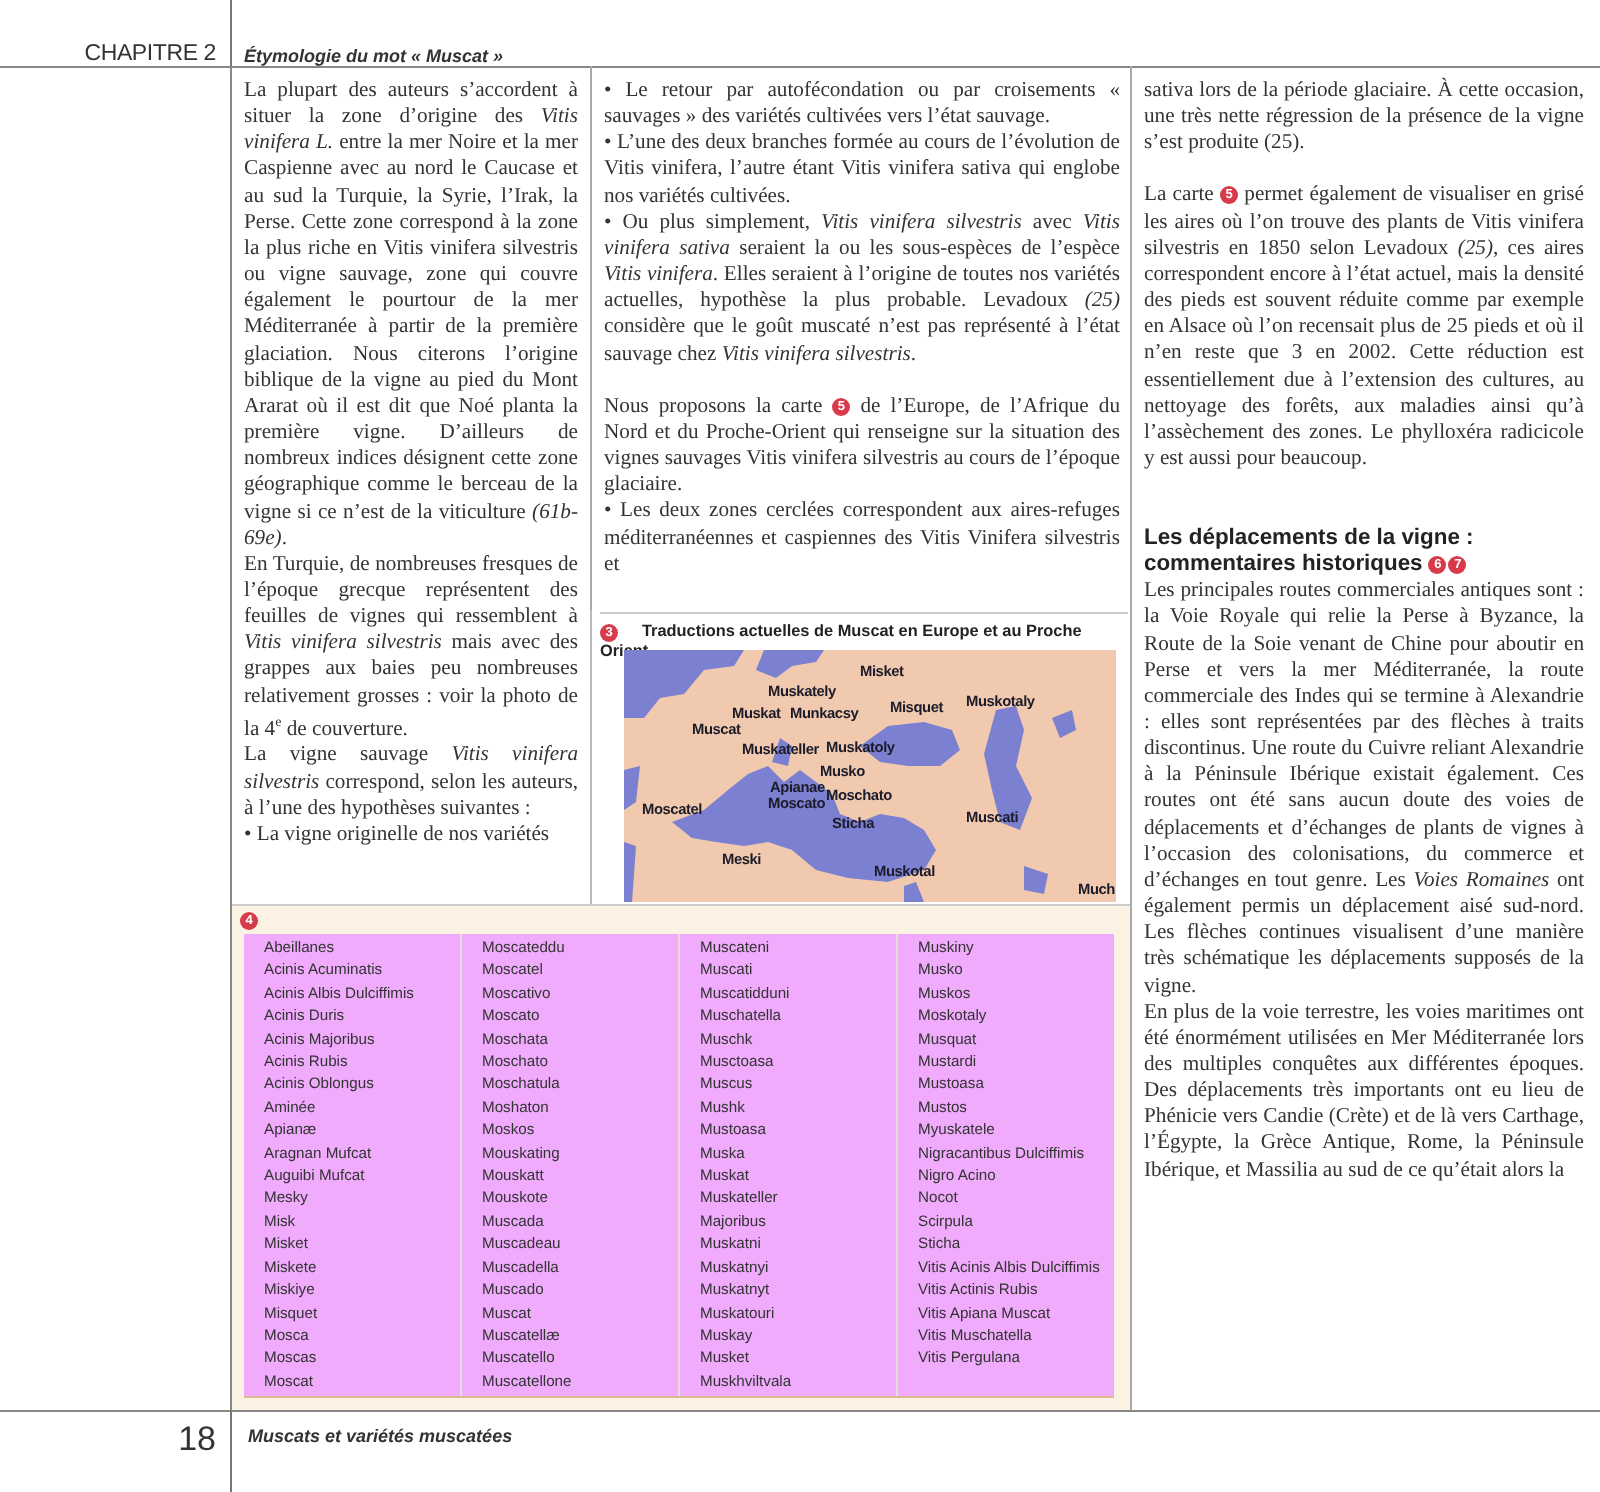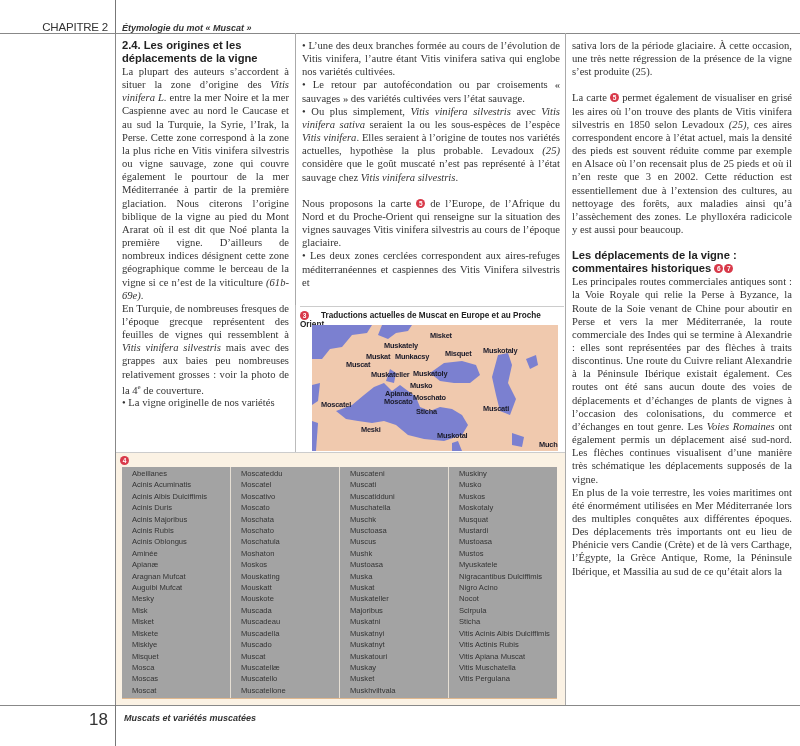--- a/index.html
+++ b/index.html
@@ -29,21 +29,21 @@
   .map-box { position: absolute; left: 300px; top: 306px; width: 264px; height: 146px; border-top: 1px solid #ccc; }
   .map-cap { position: absolute; left: 0; top: 4px; width: 264px; font-family: "Liberation Sans", sans-serif; font-weight: bold; font-size: 8.2px; color: #222; }
   .map-cap .badge { margin-right: 12px; vertical-align: 0; }
   .map-img { position: absolute; left: 12px; top: 18px; width: 246px; height: 126px; background: #f0c9ae; overflow: hidden; }
   .map-img svg { position: absolute; left: 0; top: 0; }
   .map-lbl { position: absolute; font-family: "Liberation Sans", sans-serif; font-weight: bold; font-size: 7.4px; color: #1b1b2a; white-space: nowrap; letter-spacing: -0.2px; }
 
   
   .tbl-wrap { position: absolute; left: 116px; top: 452px; width: 449px; height: 253px; background: #fbf2e4; border-top: 1px solid #ccc; }
   .tbl-badge { position: absolute; left: 4px; top: 3px; }
-  .tbl { position: absolute; left: 6px; top: 14px; width: 435px; height: 232px; background: #a3a3a3; border-bottom: 1px solid #e0b88f; display: flex; }
+  .tbl { position: absolute; left: 6px; top: 14px; width: 435px; height: 232px; background: #f0abfc; border-bottom: 1px solid #e0b88f; display: flex; }
   .tbl-col { flex: 1; padding-left: 10px; padding-top: 1px; border-right: 1px solid #e6dfd4; font-family: "Liberation Sans", sans-serif; font-size: 7.6px; line-height: 11.4px; color: #333; }
   .tbl-col:last-child { border-right: none; }
   .tbl-col div { white-space: nowrap; }
 
   
   .ftr-rule { position: absolute; left: 0; top: 705px; width: 800px; height: 1px; background: #888; }
   .ftr-vline { position: absolute; left: 115px; top: 705px; width: 1px; height: 41px; background: #777; }
   .ftr-page { position: absolute; left: 60px; top: 710px; width: 48px; text-align: right; font-family: "Liberation Sans", sans-serif; font-size: 17px; color: #333; }
   .ftr-title { position: absolute; left: 124px; top: 713px; font-family: "Liberation Sans", sans-serif; font-style: italic; font-weight: bold; font-size: 9px; color: #333; }
 </style>
@@ -54,32 +54,29 @@
 <div class="hdr-chap">CHAPITRE 2</div>
 <div class="hdr-title">Étymologie du mot « Muscat »</div>
 <div class="hdr-rule"></div>
 
 <div class="frame-left"></div>
 <div class="col-rule" style="left:295px; top:33px; height:272px;"></div>
 <div class="col-rule" style="left:565px; top:33px; height:672px;"></div>
 <div class="col-rule" style="left:295px; top:305px; height:147px; background:#bbb;"></div>
 
 <div class="col" style="left:122px; top:39px; width:167px;">
-  <div class="h2">
-    <div>2.4. Les origines et les</div>
-    <div>déplacements de la vigne</div>
-  </div>
   <p><span>La plupart des auteurs s’accordent à situer la zone d’origine des </span><i>Vitis vinifera L.</i><span> entre la mer Noire et la mer Caspienne avec au nord le Caucase et au sud la Turquie, la Syrie, l’Irak, la Perse. Cette zone correspond à la zone la plus riche en Vitis vinifera silvestris ou vigne sauvage, zone qui couvre également le pourtour de la mer Méditerranée à partir de la première glaciation. Nous citerons l’origine biblique de la vigne au pied du Mont Ararat où il est dit que Noé planta la première vigne. D’ailleurs de nombreux indices désignent cette zone géographique comme le berceau de la vigne si ce n’est de la viticulture </span><i>(61b-69e)</i><span>.</span></p>
   <p><span>En Turquie, de nombreuses fresques de l’époque grecque représentent des feuilles de vignes qui ressemblent à </span><i>Vitis vinifera silvestris</i><span> mais avec des grappes aux baies peu nombreuses relativement grosses : voir la photo de la 4</span><sup style="font-size:7px;">e</sup><span> de couverture.</span></p>
+  <p><span>La vigne sauvage </span><i>Vitis vinifera silvestris</i><span> correspond, selon les auteurs, à l’une des hypothèses suivantes :</span></p>
   <p>• La vigne originelle de nos variétés</p>
 </div>
 
 <div class="col" style="left:302px; top:39px; width:258px;">
+  <p>• Le retour par autofécondation ou par croisements « sauvages » des variétés cultivées vers l’état sauvage.</p>
   <p>• L’une des deux branches formée au cours de l’évolution de Vitis vinifera, l’autre étant Vitis vinifera sativa qui englobe nos variétés cultivées.</p>
-  <p>• Le retour par autofécondation ou par croisements « sauvages » des variétés cultivées vers l’état sauvage.</p>
   <p><span>• Ou plus simplement, </span><i>Vitis vinifera silvestris</i><span> avec </span><i>Vitis vinifera sativa</i><span> seraient la ou les sous-espèces de l’espèce </span><i>Vitis vinifera</i><span>. Elles seraient à l’origine de toutes nos variétés actuelles, hypothèse la plus probable. Levadoux </span><i>(25)</i><span> considère que le goût muscaté n’est pas représenté à l’état sauvage chez </span><i>Vitis vinifera silvestris</i><span>.</span></p>
   <p class="gap"><span>Nous proposons la carte </span><span class="badge">5</span><span> de l’Europe, de l’Afrique du Nord et du Proche-Orient qui renseigne sur la situation des vignes sauvages Vitis vinifera silvestris au cours de l’époque glaciaire.</span></p>
   <p>• Les deux zones cerclées correspondent aux aires-refuges méditerranéennes et caspiennes des Vitis Vinifera silvestris et</p>
 </div>
 
 <div class="map-box">
   <div class="map-cap">
     <span class="badge">3</span><span>Traductions actuelles de Muscat en Europe et au Proche Orient</span>
   </div>
   <div class="map-img">
@@ -123,21 +120,21 @@
         <div class="map-lbl" style="left: 49px; top: 100px;">Meski</div>
         <div class="map-lbl" style="left: 125px; top: 106px;">Muskotal</div>
         <div class="map-lbl" style="left: 227px; top: 115px;">Muchk</div>
       </div>
   </div>
 </div>
 
 <div class="col" style="left:572px; top:39px; width:220px;">
   <p>sativa lors de la période glaciaire. À cette occasion, une très nette régression de la présence de la vigne s’est produite (25).</p>
   <p class="gap"><span>La carte </span><span class="badge">5</span><span> permet également de visualiser en grisé les aires où l’on trouve des plants de Vitis vinifera silvestris en 1850 selon Levadoux </span><i>(25)</i><span>, ces aires correspondent encore à l’état actuel, mais la densité des pieds est souvent réduite comme par exemple en Alsace où l’on recensait plus de 25 pieds et où il n’en reste que 3 en 2002. Cette réduction est essentiellement due à l’extension des cultures, au nettoyage des forêts, aux maladies ainsi qu’à l’assèchement des zones. Le phylloxéra radicicole y est aussi pour beaucoup.</span></p>
-  <div class="h2" style="margin-top:13px;">
+  <div class="h2" style="margin-top:27px;">
     <div>Les déplacements de la vigne :</div>
     <div><span>commentaires historiques </span><span class="badge">6</span><span class="badge" style="margin-left:1px;">7</span></div>
   </div>
   <p><span>Les principales routes commerciales antiques sont : la Voie Royale qui relie la Perse à Byzance, la Route de la Soie venant de Chine pour aboutir en Perse et vers la mer Méditerranée, la route commerciale des Indes qui se termine à Alexandrie : elles sont représentées par des flèches à traits discontinus. Une route du Cuivre reliant Alexandrie à la Péninsule Ibérique existait également. Ces routes ont été sans aucun doute des voies de déplacements et d’échanges de plants de vignes à l’occasion des colonisations, du commerce et d’échanges en tout genre. Les </span><i>Voies Romaines</i><span> ont également permis un déplacement aisé sud-nord. Les flèches continues visualisent d’une manière très schématique les déplacements supposés de la vigne.</span></p>
   <p>En plus de la voie terrestre, les voies maritimes ont été énormément utilisées en Mer Méditerranée lors des multiples conquêtes aux différentes époques. Des déplacements très importants ont eu lieu de Phénicie vers Candie (Crète) et de là vers Carthage, l’Égypte, la Grèce Antique, Rome, la Péninsule Ibérique, et Massilia au sud de ce qu’était alors la</p>
 </div>
 
 <div class="tbl-wrap">
   <span class="badge tbl-badge">4</span>
   <div class="tbl">

